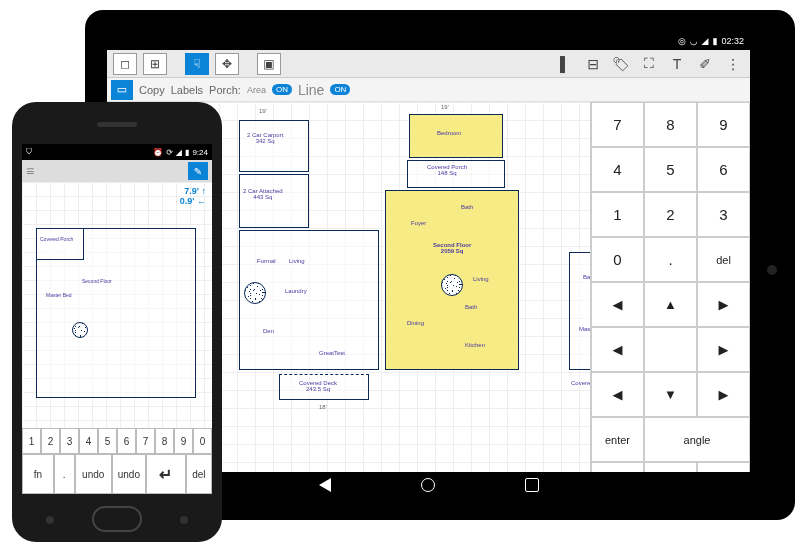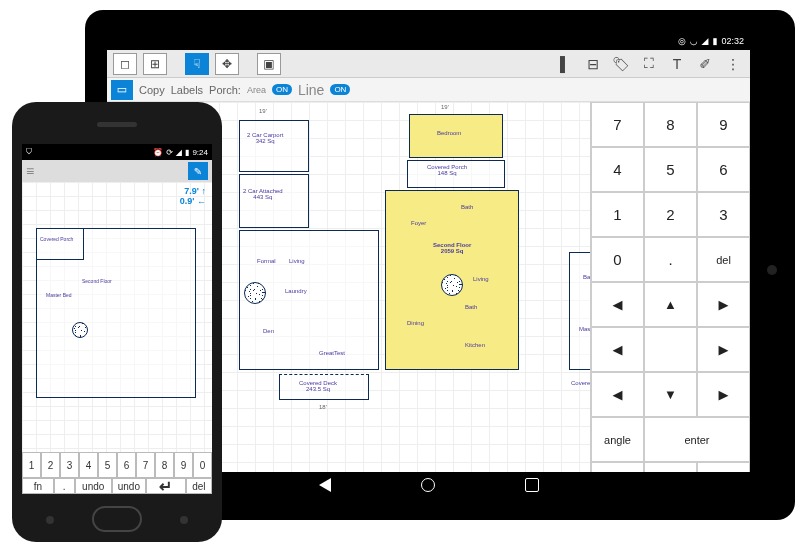--- a/index.html
+++ b/index.html
@@ -64,21 +64,21 @@
 .p-toolbar{height:22px;background:#ddd;display:flex;align-items:center;justify-content:space-between;padding:0 4px}
 .p-menu{font-size:14px;color:#888}
 .p-edit{width:20px;height:18px;background:#0b84d8;color:#fff;display:flex;align-items:center;justify-content:center;font-size:10px}
 
 .p-canvas{flex:1;background:#fff;background-image:linear-gradient(#eee 1px,transparent 1px),linear-gradient(90deg,#eee 1px,transparent 1px);background-size:14px 14px;position:relative;overflow:hidden}
 .p-vec{position:absolute;right:6px;top:4px;font-size:9px;color:#0b84d8;font-weight:bold;text-align:right}
 
 .p-keys{display:grid;grid-template-columns:repeat(10,1fr);background:#ccc}
 .p-keys .pk{height:26px;border:1px solid #bbb;background:#fff;display:flex;align-items:center;justify-content:center;font-size:10px;color:#333}
 .p-keys2{display:grid;grid-template-columns:1.2fr 0.8fr 1.4fr 1.3fr 1.5fr 1fr}
-.p-keys2 .pk{height:16px;border:1px solid #bbb;background:#fff;display:flex;align-items:center;justify-content:center;font-size:10px;color:#333}
+.p-keys2 .pk{height:40px;border:1px solid #bbb;background:#fff;display:flex;align-items:center;justify-content:center;font-size:10px;color:#333}
 
 .stairs{position:absolute;width:22px;height:22px;border:1px solid #0b2a56;border-radius:50%;background:repeating-conic-gradient(#fff 0 20deg,#0b2a56 20deg 22deg)}
 </style>
 </head>
 <body>
 
 <div class="tablet">
   <div class="tablet-cam"></div>
   <div class="tablet-screen">
 
@@ -185,22 +185,22 @@
           <div class="kp-key kp-arrow">▲</div>
           <div class="kp-key kp-arrow">▶</div>
           <div class="kp-key kp-arrow">◀</div>
           <div class="kp-key"></div>
           <div class="kp-key kp-arrow">▶</div>
           <div class="kp-key kp-arrow">◀</div>
           <div class="kp-key kp-arrow">▼</div>
           <div class="kp-key kp-arrow">▶</div>
         </div>
         <div class="kp-grid" style="grid-template-columns:1fr 2fr">
+          <div class="kp-key small">enter</div>
           <div class="kp-key small">angle</div>
-          <div class="kp-key small">enter</div>
         </div>
         <div class="kp-bottom">
           <div class="kp-key">fit</div>
           <div class="kp-key">undo</div>
           <div class="kp-key">redo</div>
         </div>
       </div>
     </div>
 
     <div class="navbar">

